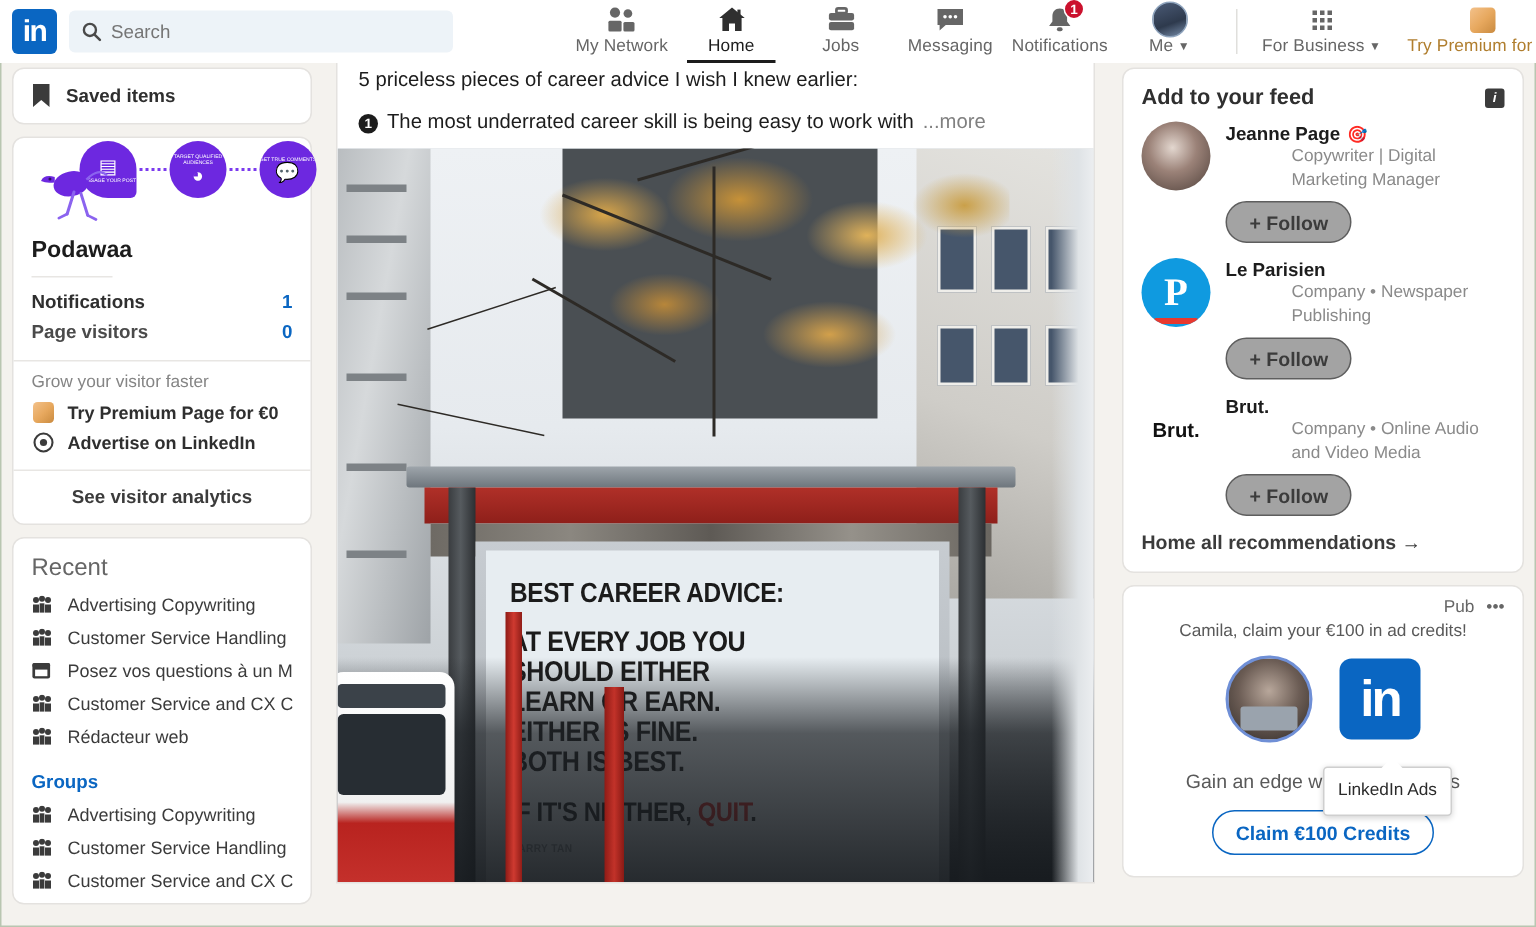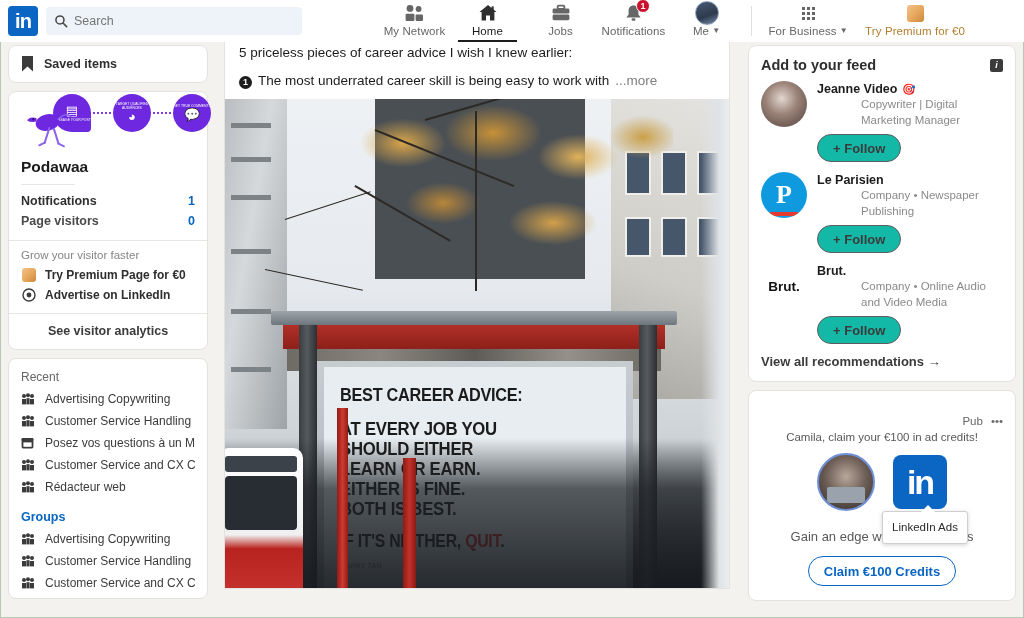--- a/index.html
+++ b/index.html
@@ -103,21 +103,21 @@
   .stat-row .v { color: #0a66c2; font-weight: bold; }
   .card-sep { height: 1px; background: #e8e6e3; margin: 9px 0 0 0; }
   .grow-lbl { font-size: 11.5px; color: #858585; padding: 8px 12px 4px 12px; }
   .grow-item { display: flex; align-items: center; padding: 3px 12px; font-size: 12px; color: #2f2f2f; font-weight: bold;}
   .grow-item .gi { width: 16px; margin-right: 8px; display:flex; align-items:center; justify-content:center;}
   .see-analytics {
     text-align: center; font-size: 12.5px; font-weight: bold; color: #3b3b3b;
     padding: 10px 0 11px 0;
   }
 
-  .recent-head { font-size: 12px; color: #666666; padding: 11px 12px 4px 12px; }
+  .recent-head { font-size: 16px; color: #666666; padding: 11px 12px 4px 12px; }
   .groups-head { font-size: 12.5px; color: #0a66c2; font-weight: bold; padding: 12px 12px 4px 12px; }
   .rec-item { display: flex; align-items: center; padding: 4px 12px; font-size: 12px; color: #3b3b3b; }
   .rec-item .ri { width: 16px; margin-right: 8px; flex: none; display:flex; align-items:center;}
   .rec-item .rl { white-space: nowrap; overflow: hidden; text-overflow: clip; }
 
   
   .center-col {
     position: absolute; left: 224px; top: 0px; width: 506px;
   }
   .post-card {
@@ -231,25 +231,25 @@
   .fi-av.parisien { background: #0f9ae0; position: relative; display:flex; align-items:center; justify-content:center; color:#fff; font-weight:bold; font-size:26px; font-family:"Liberation Serif",serif;}
   .fi-av.parisien::after{ content:""; position:absolute; bottom:2px; left:8px; width:30px; height:4px; background:#e8392f; border-radius:2px;}
   .fi-av.brut { background:#fff; display:flex; align-items:center; justify-content:center; color:#111; font-weight:bold; font-size:13.5px; }
   .fi-body { flex: 1; min-width: 0; padding-top: 1px;}
   .fi-name { font-size: 12.5px; font-weight: bold; color: #1c1c1c; display: flex; align-items: center; }
   .verif { margin-left: 5px; font-size: 11px; }
   .fi-sub { font-size: 11.5px; color: #8a8a8a; line-height: 1.35; margin-top: 1px; margin-left: 44px; }
   .follow-btn {
     margin-top: 6px; display: inline-flex; align-items: center; justify-content: center;
     height: 28px; padding: 0 15px; border: 1px solid #5e5e5e; border-radius: 14px;
-    font-size: 13px; font-weight: bold; color: #3b3b3b; background: #14b8a6; cursor: pointer;
+    font-size: 13px; font-weight: bold; color: #3b3b3b; background: #a3a3a3; cursor: pointer;
   }
   .view-all { font-size: 13px; font-weight: bold; color: #3b3b3b; padding: 10px 12px 12px 12px; }
 
-  .ad-card { background:#fff; border:1px solid #e4e2df; border-radius: 8px; padding: 24px 12px 14px 12px; position: relative;}
+  .ad-card { background:#fff; border:1px solid #e4e2df; border-radius: 8px; padding: 8px 12px 14px 12px; position: relative;}
   .pub-row { display:flex; justify-content:flex-end; align-items:center; gap: 8px; font-size: 11.5px; color:#666; }
   .ad-head { text-align:center; font-size: 11.5px; color: #595959; margin-top: 4px; }
   .ad-imgs { display:flex; justify-content:center; align-items:center; gap: 18px; margin-top: 10px; }
   .ad-av {
     width: 58px; height: 58px; border-radius: 50%;
     background: radial-gradient(circle at 50% 40%, #b8a79b 0%, #6c5d55 48%, #2f2a27 100%);
     border: 2px solid #6f8fd6; position: relative; overflow:hidden;
   }
   .ad-av .lap { position:absolute; left: 8px; bottom: 6px; width: 38px; height: 16px; background:#9aa3ad; border-radius:2px;}
   .ad-li {
@@ -320,20 +320,31 @@
         <div class="ico">
           <svg width="20" height="18" viewBox="0 0 20 18">
             <rect x="6.6" y="1.6" width="6.8" height="3.2" rx="1.2" fill="none" stroke="#666" stroke-width="1.8"></rect>
             <rect x="1.6" y="4.6" width="16.8" height="5" rx="1.4" fill="#666"></rect>
             <rect x="1.6" y="10.6" width="16.8" height="5.6" rx="1.4" fill="#666"></rect>
           </svg>
         </div>
         <div class="lbl">Jobs</div>
       </div>
 
+      <div class="nav-item">
+        <div class="ico">
+          <svg width="21" height="18" viewBox="0 0 21 18">
+            <path d="M2 2 H19 V12.6 H7.5 L3.4 16.4 L3.4 12.6 H2 Z" fill="#666"></path>
+            <circle cx="7" cy="7.2" r="1.2" fill="#fff"></circle>
+            <circle cx="10.5" cy="7.2" r="1.2" fill="#fff"></circle>
+            <circle cx="14" cy="7.2" r="1.2" fill="#fff"></circle>
+          </svg>
+        </div>
+        <div class="lbl">Messaging</div>
+      </div>
 
       <div class="nav-item">
         <div class="ico">
           <svg width="19" height="18" viewBox="0 0 19 18">
             <path d="M9.5 1.6 C6.4 1.6 4.6 3.8 4.6 6.8 L4.6 10.4 L2.4 13.4 L16.6 13.4 L14.4 10.4 L14.4 6.8 C14.4 3.8 12.6 1.6 9.5 1.6 Z" fill="#666"></path>
             <rect x="7.6" y="14.2" width="3.8" height="2.6" rx="1.3" fill="#666"></rect>
           </svg>
           <span class="badge">1</span>
         </div>
         <div class="lbl">Notifications</div>
@@ -656,21 +667,21 @@
     <div class="card">
       <div class="rc-head">
         <span class="rc-title">Add to your feed</span>
         <span class="info-ico">i</span>
       </div>
 
       <div class="feed-item">
         <div class="fi-av jeanne"></div>
         <div class="fi-body">
           <div class="fi-name">
-            <span>Jeanne Video</span>
+            <span>Jeanne Page</span>
             <span class="verif">🎯</span>
           </div>
           <div class="fi-sub">Copywriter | Digital Marketing Manager</div>
           <div class="follow-btn">+ Follow</div>
         </div>
       </div>
 
       <div class="feed-item" style="margin-top:8px">
         <div class="fi-av parisien">P</div>
         <div class="fi-body">
@@ -686,21 +697,21 @@
         <div class="fi-av brut">Brut.</div>
         <div class="fi-body">
           <div class="fi-name">
             <span>Brut.</span>
           </div>
           <div class="fi-sub">Company • Online Audio and Video Media</div>
           <div class="follow-btn">+ Follow</div>
         </div>
       </div>
 
-      <div class="view-all">View all recommendations →</div>
+      <div class="view-all">Home all recommendations →</div>
     </div>
 
     <div class="ad-card">
       <div class="pub-row">
         <span>Pub</span>
         <span>•••</span>
       </div>
       <div class="ad-head">Camila, claim your €100 in ad credits!</div>
       <div class="ad-imgs">
         <div class="ad-av">

